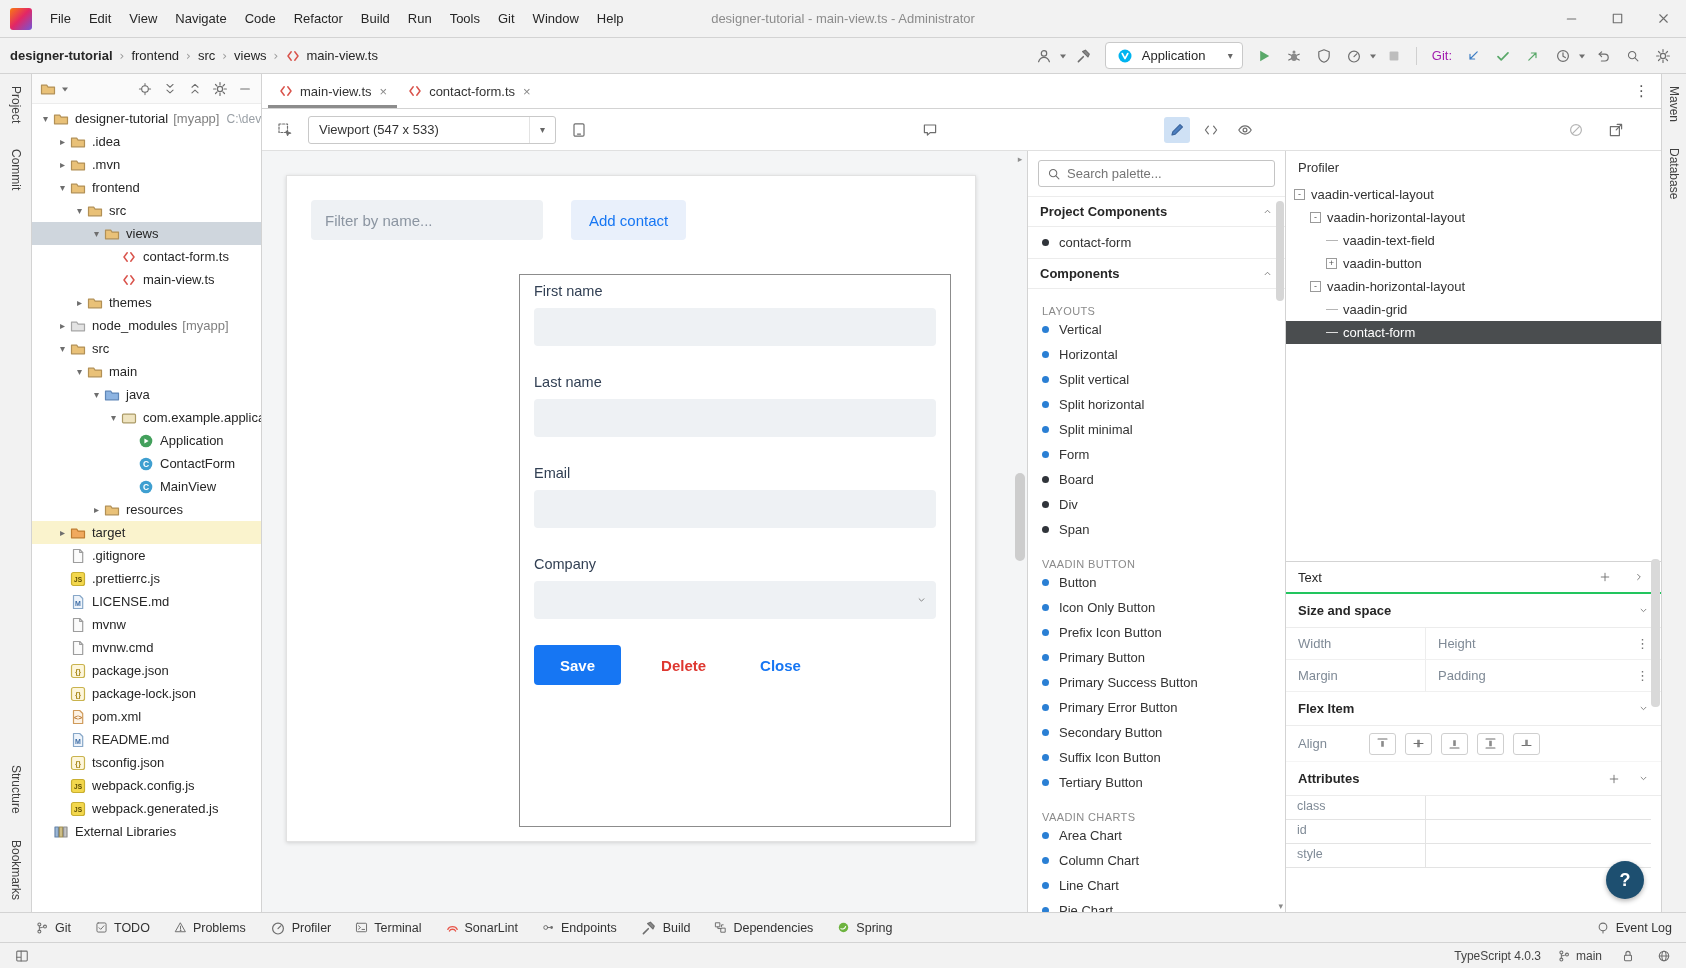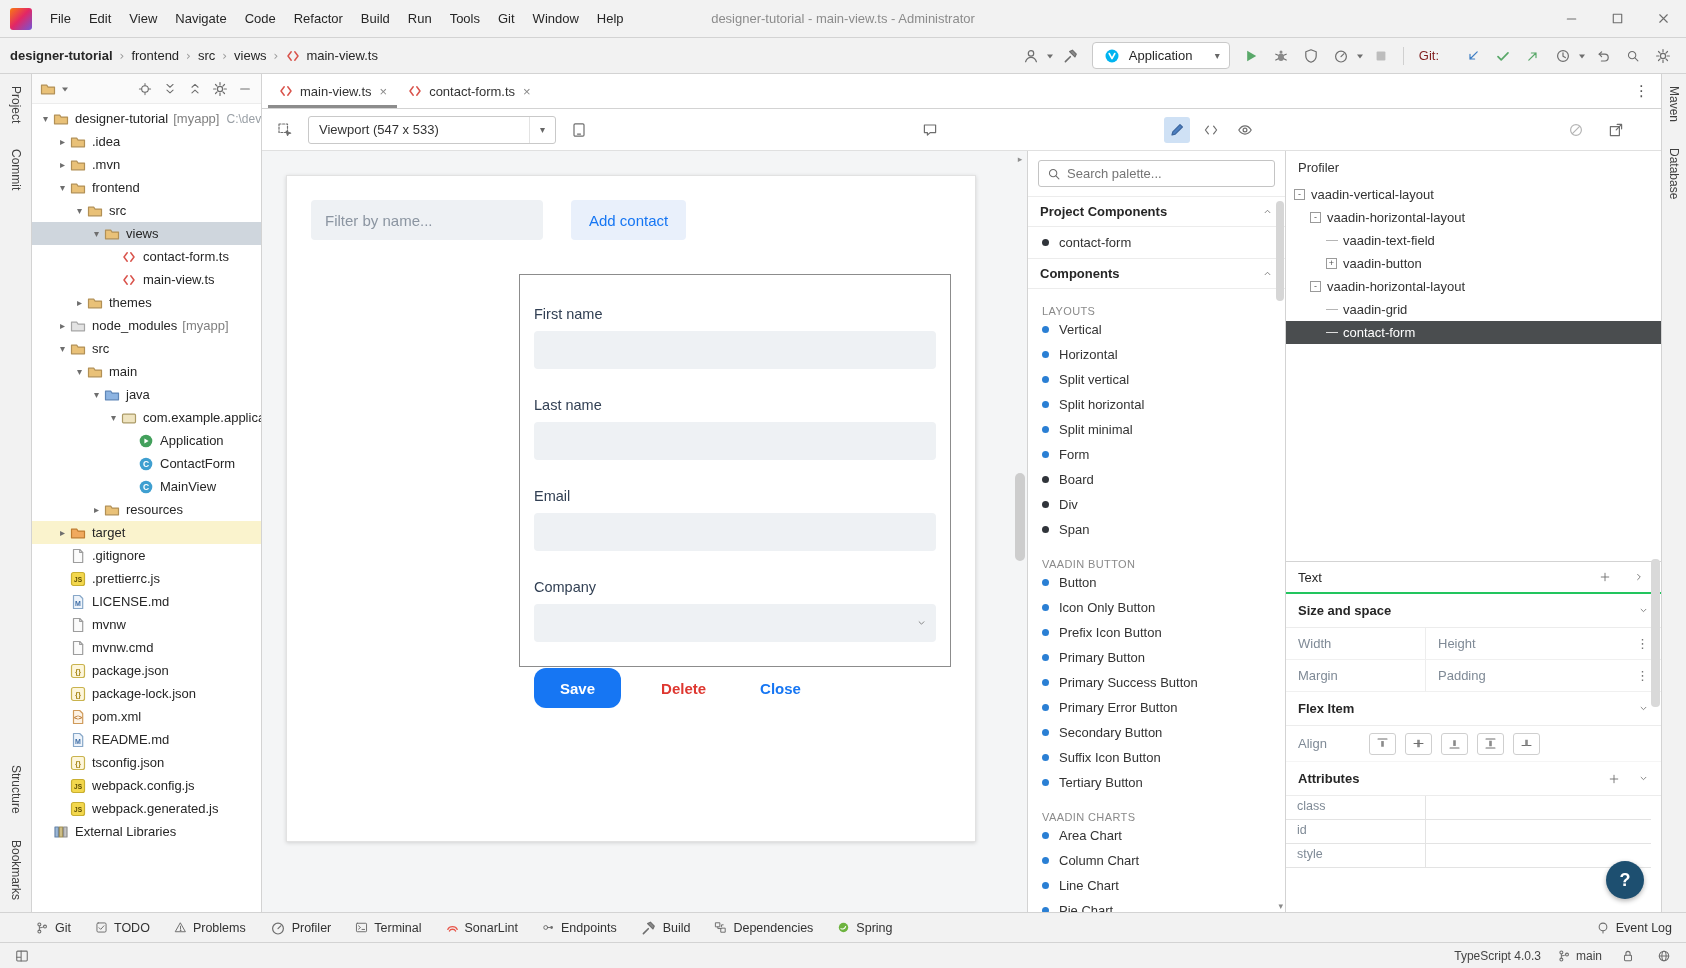--- a/index.html
+++ b/index.html
@@ -24,21 +24,21 @@
 
   
   .navbar{height:36px;display:flex;align-items:center;background:#f2f2f2;border-bottom:1px solid #d3d3d3;padding:0 10px;flex:none}
   .breadcrumbs{display:flex;align-items:center;gap:7px;white-space:nowrap}
   .crumb{display:inline-flex;align-items:center;gap:5px}
   .crumb.first{font-weight:bold}
   .crumb-sep{color:#9a9a9a;font-size:12px;font-family:"DejaVu Sans",sans-serif}
   .nav-right{margin-left:auto;display:flex;align-items:center;gap:4px}
   .run-config{display:flex;align-items:center;gap:7px;background:#fff;border:1px solid #c9c9c9;border-radius:4px;height:27px;padding:0 9px;min-width:138px;margin:0 4px}
   .run-config .caret{font-family:"DejaVu Sans",sans-serif;color:#666;font-size:10px;margin-left:auto}
-  .git-label{color:#7f1d1d;margin:0 17px 0 6px}
+  .git-label{color:#a21caf;margin:0 4px 0 6px}
 
   
   .main{flex:1;display:flex;min-height:0;background:#fff}
   .stripe{width:32px;background:#f2f2f2;display:flex;flex-direction:column;align-items:center;justify-content:space-between;padding:12px 0;flex:none}
   .stripe-left{border-right:1px solid #d3d3d3}
   .stripe-right{width:25px;border-left:1px solid #d3d3d3;justify-content:flex-start;gap:26px}
   .stripe .grp{display:flex;flex-direction:column;align-items:center;gap:26px}
   .vlabel{writing-mode:vertical-rl;font-size:12px;color:#3f3f3f;cursor:default}
 
   
@@ -78,28 +78,28 @@
   
   .canvas{flex:1;min-width:0;display:flex;background:#f4f5f6}
   .canvas-inner{flex:1;position:relative;overflow:hidden}
   .card{position:absolute;left:24px;top:24px;width:690px;height:667px;background:#fff;border:1px solid #e2e2e2;box-shadow:0 1px 4px rgba(0,0,0,.14);padding:24px}
   .card-top{display:flex;align-items:center;gap:28px}
   .v-field{width:232px;height:40px;background:#eef1f4;border:none;border-radius:4px;padding:0 14px;font-size:15px;color:#333;font-family:inherit;outline:none}
   .v-field::placeholder{color:#8b95a1}
   .btn-add{height:40px;padding:0 18px;background:#e9f0fb;color:#1676f3;border:none;border-radius:4px;font-size:15px;font-weight:500;font-family:inherit}
   .card-body{display:flex;margin-top:34px}
   .grid-area{width:208px;flex:none}
-  .cform{width:436px;height:393px;border:1px solid #8c8c8c;padding:23px 14px 16px;display:flex;flex-direction:column}
+  .cform{width:436px;height:553px;border:1px solid #8c8c8c;padding:0 14px 16px;display:flex;flex-direction:column}
   .ffield{margin-top:28px}
   .ffield:first-child{margin-top:8px}
   .ffield label{display:block;font-size:14.5px;font-weight:500;color:#324054;margin-bottom:9px}
   .fcontrol{height:38px;background:#eef1f4;border-radius:4px;position:relative}
   .fcontrol .sel-caret{position:absolute;right:9px;top:50%;transform:translateY(-50%);display:inline-flex}
   .form-actions{display:flex;align-items:center;gap:26px;margin-top:26px}
-  .v-btn{height:40px;border:none;border-radius:12px;font-size:15px;font-weight:600;font-family:inherit;padding:0 14px;background:transparent}
+  .v-btn{height:40px;border:none;border-radius:4px;font-size:15px;font-weight:600;font-family:inherit;padding:0 14px;background:transparent}
   .v-btn.primary{background:#1676f3;color:#fff;padding:0 26px}
   .v-btn.error{color:#de3730}
   .v-btn.tertiary{color:#1676f3}
   .vscroll{position:absolute;right:0;top:0;bottom:0;width:14px}
   .vscroll .thumb{position:absolute;top:322px;right:2px;width:10px;height:88px;background:#cdcdcd;border-radius:5px}
   .hscroll{height:14px;border-top:1px solid #e5e5e5;position:relative;background:#fafafa;flex:none}
   .hscroll .thumb{position:absolute;left:335px;top:2px;width:66px;height:9px;background:#cdcdcd;border-radius:5px}
   .harrow{position:absolute;top:0;width:14px;height:14px;display:flex;align-items:center;justify-content:center;color:#909090;font-size:9px;font-family:"DejaVu Sans",sans-serif}
   .harrow.l{left:0}.harrow.r{right:0}
 

